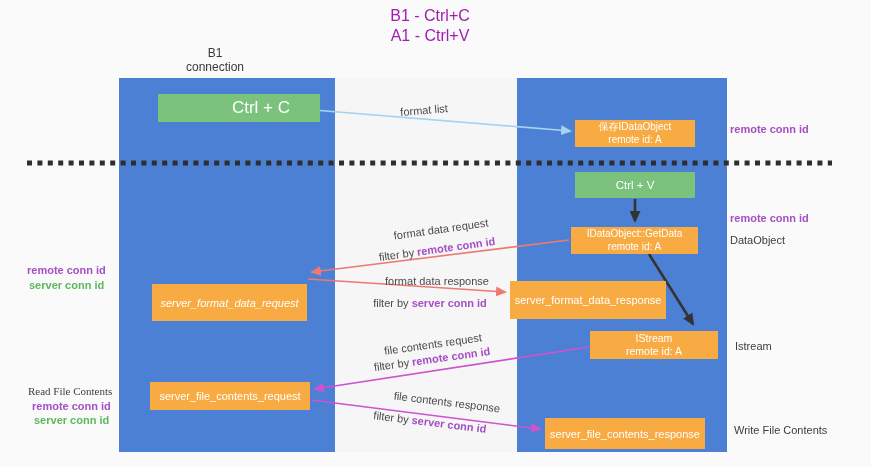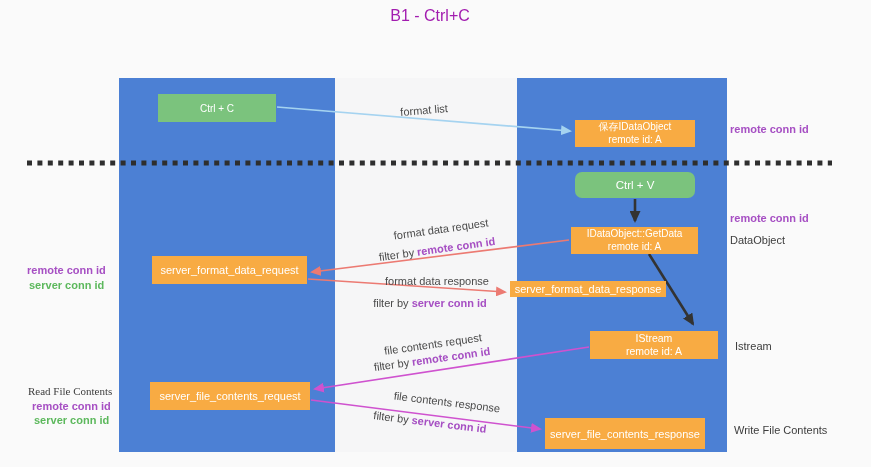--- a/index.html
+++ b/index.html
@@ -19,26 +19,26 @@
   .hdr-left{left:107px;width:216px;}
   .hdr-right{left:512px;width:210px;}
   svg.overlay{position:absolute;left:0;top:0;z-index:5;pointer-events:none;}
   .box{
     position:absolute;z-index:10;display:flex;flex-direction:column;
     align-items:center;justify-content:center;text-align:center;
     color:#ffffff;
   }
   .box-green{background:var(--box_green,#7bc37d);}
   .box-orange{background:var(--box_orange,#f8ab43);}
-  .b-ctrlc{left:158px;top:94px;width:118px;height:28px;font-size:10px;}
+  .b-ctrlc{left:158px;top:94px;width:118px;height:28px;font-size:17px;padding-left:44px;}
   .b-save{left:575px;top:120px;width:120px;height:27px;font-size:10px;line-height:12.5px;}
-  .b-ctrlv{left:575px;top:172px;width:120px;height:26px;font-size:11.5px;border-radius:7px;}
+  .b-ctrlv{left:575px;top:172px;width:120px;height:26px;font-size:11.5px;}
   .b-getdata{left:571px;top:227px;width:127px;height:27px;font-size:10px;line-height:12.5px;}
-  .b-freq{left:152px;top:256px;width:155px;height:28px;font-size:11px;}
-  .b-fresp{left:510px;top:281px;width:156px;height:16px;font-size:11px;}
+  .b-freq{left:152px;top:284px;width:155px;height:37px;font-size:11px;font-style:italic;}
+  .b-fresp{left:510px;top:281px;width:156px;height:38px;font-size:11px;}
   .b-istream{left:590px;top:331px;width:128px;height:28px;font-size:10.5px;line-height:13px;}
   .b-fileq{left:150px;top:382px;width:160px;height:28px;font-size:11px;}
   .b-filer{left:545px;top:418px;width:160px;height:31px;font-size:11px;}
   .lbl{position:absolute;z-index:15;font-size:11px;white-space:nowrap;}
   .lbl-dark{color:#3d3d3d;}
   .lbl-purple{color:var(--purple_label,#a64fc3);font-weight:bold;}
   .lbl-green{color:var(--green_label,#5cb85c);font-weight:bold;}
   .arrow-lbl{
     position:absolute;z-index:15;font-size:11px;color:#4a4a4a;white-space:nowrap;
     transform:translate(-50%,-50%) rotate(var(--rot,0deg));
@@ -53,23 +53,26 @@
 </head>
 <body>
 
 <div class="abs panel-mid"></div>
 
 <div class="abs col col-left"></div>
 <div class="abs col col-right"></div>
 
 <div class="abs title">
   <div>B1 - Ctrl+C</div>
+  <div>A1 - Ctrl+V</div>
 </div>
 
 <div class="abs col-header hdr-left">
+  <div>B1</div>
+  <div>connection</div>
 </div>
 <div class="abs col-header hdr-right">
 </div>
 
 <svg class="overlay" width="871" height="467" viewBox="0 0 871 467">
   <defs>
     <marker id="m-blue" viewBox="0 0 11 10" refX="9" refY="5" markerWidth="11" markerHeight="10" markerUnits="userSpaceOnUse" orient="auto">
       <path d="M0,0 L11,5 L0,10 Z" style="fill:var(--lightblue_arrow,#a5d3f0)"></path>
     </marker>
     <marker id="m-salmon" viewBox="0 0 11 10" refX="9" refY="5" markerWidth="11" markerHeight="10" markerUnits="userSpaceOnUse" orient="auto">

